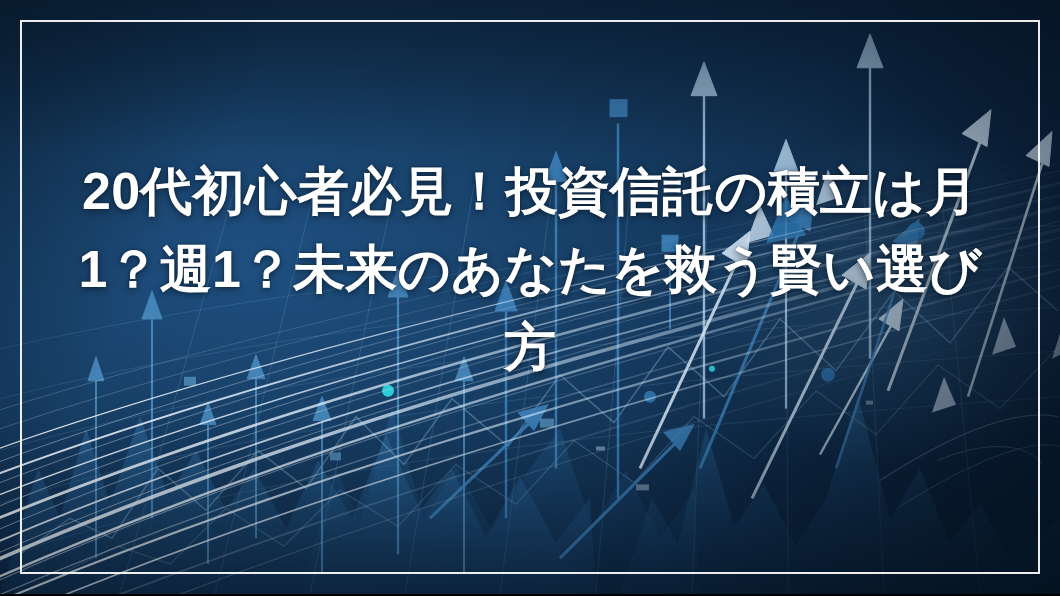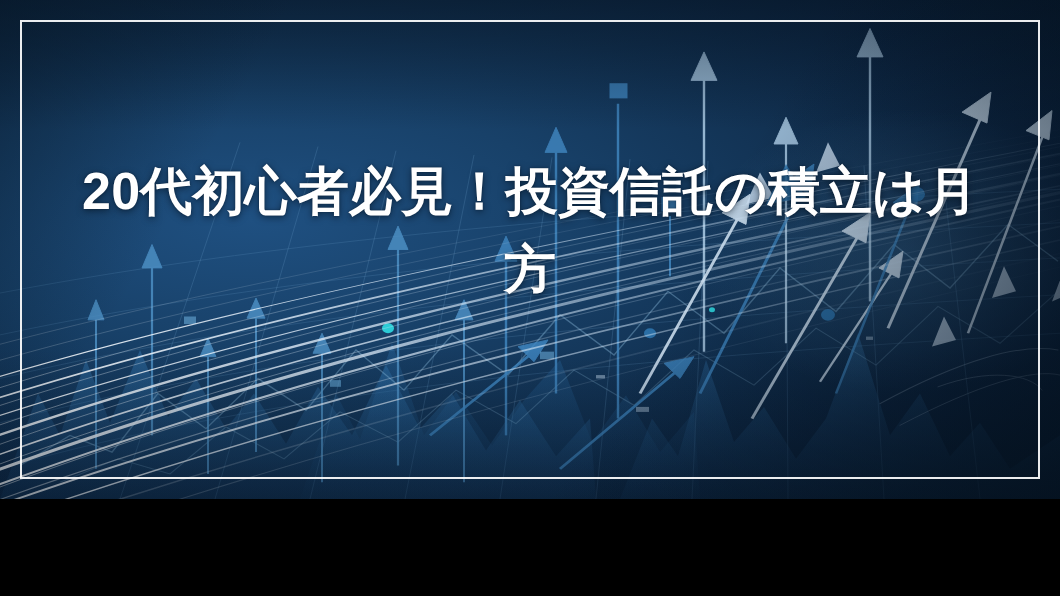--- a/index.html
+++ b/index.html
@@ -11,21 +11,21 @@
   body {
     width: 1060px;
     height: 596px;
     overflow: hidden;
   }
 
   
   .eyecatch {
     position: relative;
     width: 1060px;
-    height: 499px;
+    height: 594px;
     overflow: hidden;
     font-family: "Liberation Sans", "DejaVu Sans", sans-serif;
     background: #0a2138;
   }
 
   
   .bg-base {
     position: absolute;
     inset: 0;
     background:
@@ -332,16 +332,17 @@
       <rect x="866" y="402" width="7" height="4"></rect>
     </g>
   </svg>
 
   <div class="bg-vignette"></div>
 
   <div class="inner-frame"></div>
 
   <div class="title-wrap">
     <span class="title-line">20代初心者必見！投資信託の積立は月</span>
+    <span class="title-line">1？週1？未来のあなたを救う賢い選び</span>
     <span class="title-line">方</span>
   </div>
 
 </div>
 
 </body></html>

